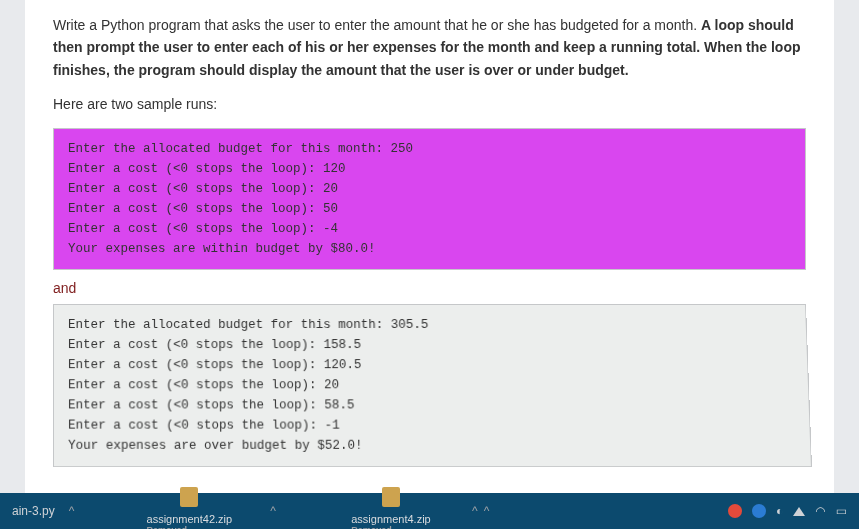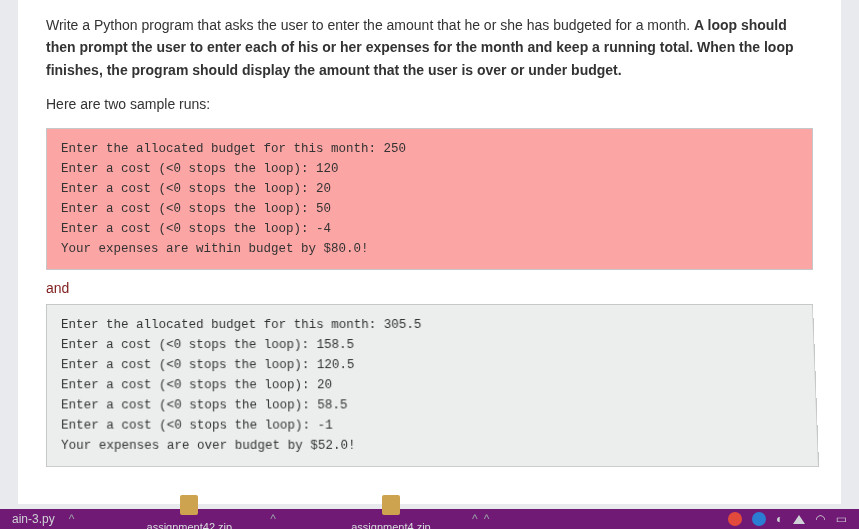--- a/index.html
+++ b/index.html
@@ -6,33 +6,33 @@
   body {
     width: 859px;
     height: 529px;
     background: #e8eaed;
     font-family: Arial, sans-serif;
     overflow: hidden;
     position: relative;
   }
   .page {
     background: #fff;
-    margin: 0 18px;
+    margin: 0 25px;
     padding: 14px 28px 30px 28px;
     min-height: 490px;
   }
   .question-text {
     font-size: 14px;
     line-height: 1.6;
     color: #333;
   }
   .question-text p { margin-bottom: 12px; }
   .question-text b { font-weight: bold; }
   .code-block {
-    background: #fca5a5;
+    background: #d946ef;
     border: 1px solid #c5c7c9;
     padding: 10px 14px;
     font-family: 'Courier New', monospace;
     font-size: 12.5px;
     color: #333;
     line-height: 1.6;
     margin: 8px 0;
   }
   .mid-text {
     font-size: 14px;
@@ -42,22 +42,22 @@
   .code-block.slanted {
     transform: perspective(900px) rotateX(2.5deg);
     transform-origin: top left;
     background: #eceeed;
   }
   .taskbar {
     position: absolute;
     bottom: 0;
     left: 0;
     right: 0;
-    height: 20px;
-    background: #701a75;
+    height: 36px;
+    background: #0c4a6e;
     display: flex;
     align-items: center;
     padding: 0 4px;
   }
   .tb-left {
     color: #cfd2d6;
     font-size: 12px;
     padding: 0 8px;
   }
   .dl-item {

